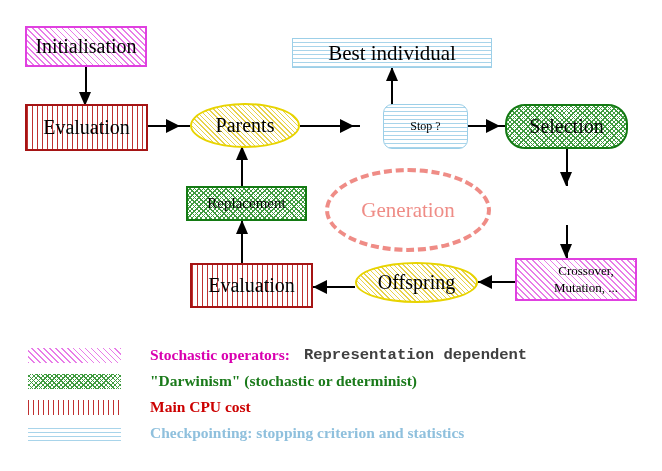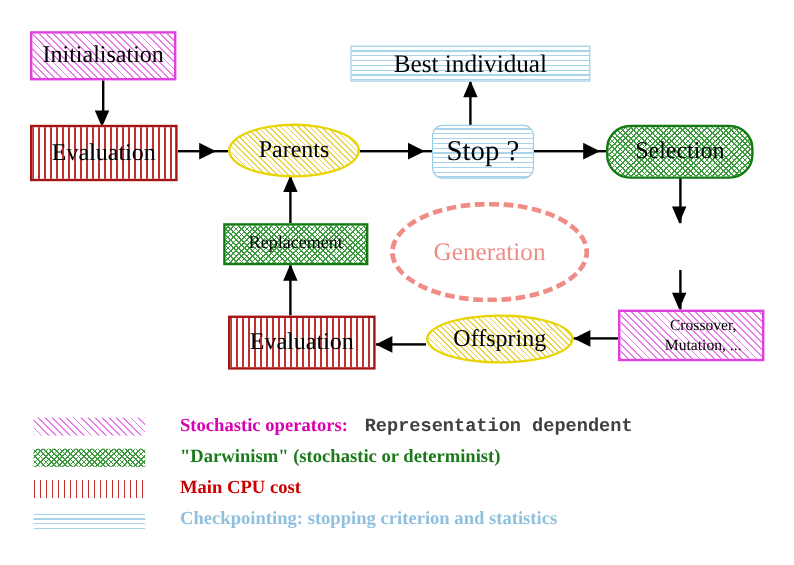--- a/index.html
+++ b/index.html
@@ -146,21 +146,21 @@
   .lt-gold    { color: #404040; font-family: Liberation Mono, monospace; }
   .lt-green   { color: #1a7a1a; }
   .lt-red     { color: #cc0000; }
   .lt-blue    { color: #8fc0dd; }
 
   
   .t-initialisation { font-size: 20px; }
   .t-evaluation     { font-size: 20px; }
   .t-parents        { font-size: 20px; }
   .t-best           { font-size: 21px; }
-  .t-stop           { font-size: 24px; }
+  .t-stop           { font-size: 12px; margin-left: 23px; }
   .t-selection      { font-size: 20px; border-radius: 20px; }
   .t-replacement    { font-size: 15px; }
   .t-genitors       { font-size: 19px; }
   .t-crossover      { font-size: 13px; line-height: 1.25; padding-left: 20px; }
   .t-offspring      { font-size: 20px; }
   .t-generation     { font-size: 21px; }
 </style>
 </head>
 <body>
 

